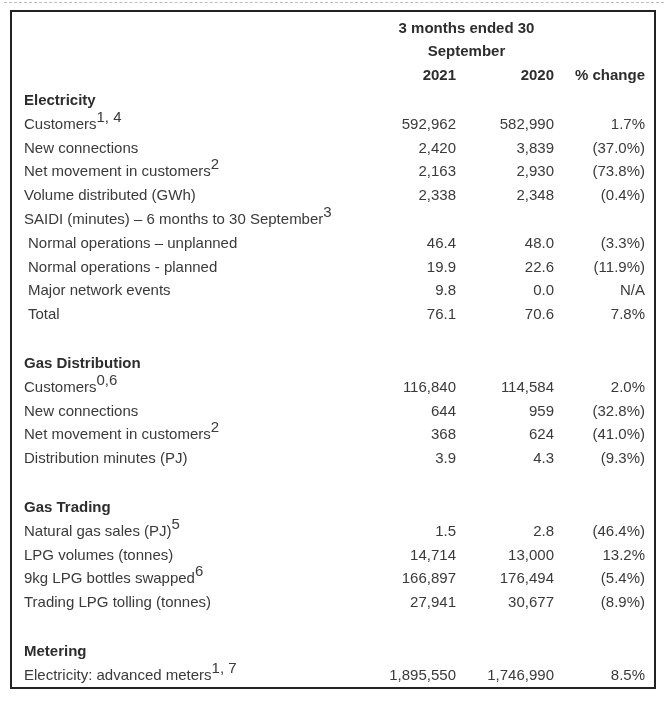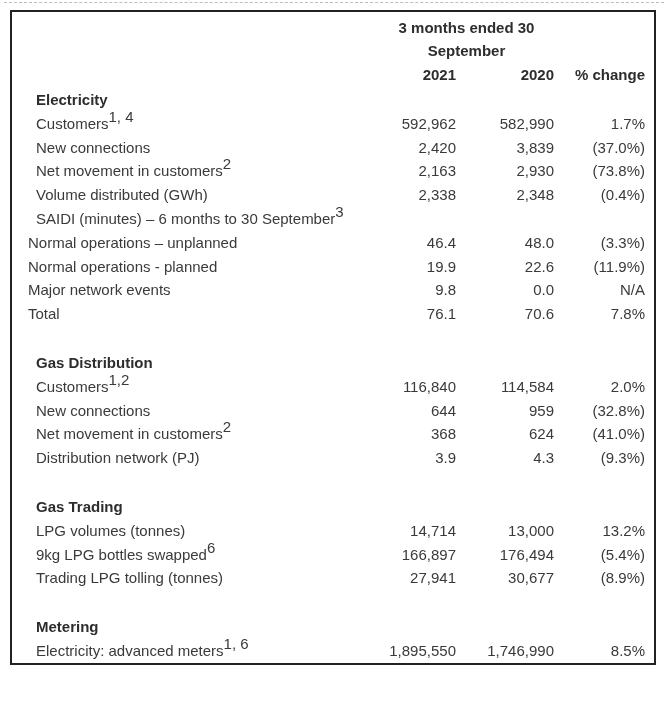--- a/index.html
+++ b/index.html
@@ -36,21 +36,21 @@
     font-size: 15px;
     color: var(--text-color);
   }
   td {
     padding: 0;
     vertical-align: bottom;
     line-height: 23.8px;
     white-space: nowrap;
     overflow: visible;
   }
-  td.label { padding-left: 24px; text-align: left; }
+  td.label { padding-left: 12px; text-align: left; }
   td.label.indent { padding-left: 16px; }
   td.num { text-align: right; }
   td.col-2021 { padding-right: 2px; }
   td.col-2020 { padding-right: 2px; }
   td.col-change { padding-right: 9px; text-align: right; }
   .bold, .section-title { font-weight: bold; color: var(--bold-color); }
   tr.hdr-period-row td.period-cell {
     text-align: center;
     font-weight: bold;
     color: var(--bold-color);
@@ -162,51 +162,57 @@
         <tr class="spacer-row">
           <td colspan="4"></td>
         </tr>
         <tr class="section-row">
           <td class="label section-title">Gas Distribution</td>
           <td class="num col-2021"></td>
           <td class="num col-2020"></td>
           <td class="num col-change"></td>
         </tr>
         <tr class="data-row">
-          <td class="label">Customers<sup>1,2</sup></td>
+          <td class="label">Customers<sup>0,6</sup></td>
           <td class="num col-2021">116,840</td>
           <td class="num col-2020">114,584</td>
           <td class="num col-change">2.0%</td>
         </tr>
         <tr class="data-row">
           <td class="label">New connections</td>
           <td class="num col-2021">644</td>
           <td class="num col-2020">959</td>
           <td class="num col-change">(32.8%)</td>
         </tr>
         <tr class="data-row">
           <td class="label">Net movement in customers<sup>2</sup></td>
           <td class="num col-2021">368</td>
           <td class="num col-2020">624</td>
           <td class="num col-change">(41.0%)</td>
         </tr>
         <tr class="data-row">
-          <td class="label">Distribution network (PJ)</td>
+          <td class="label">Distribution minutes (PJ)</td>
           <td class="num col-2021">3.9</td>
           <td class="num col-2020">4.3</td>
           <td class="num col-change">(9.3%)</td>
         </tr>
         <tr class="spacer-row">
           <td colspan="4"></td>
         </tr>
         <tr class="section-row">
           <td class="label section-title">Gas Trading</td>
           <td class="num col-2021"></td>
           <td class="num col-2020"></td>
           <td class="num col-change"></td>
+        </tr>
+        <tr class="data-row">
+          <td class="label">Natural gas sales (PJ)<sup>5</sup></td>
+          <td class="num col-2021">1.5</td>
+          <td class="num col-2020">2.8</td>
+          <td class="num col-change">(46.4%)</td>
         </tr>
         <tr class="data-row">
           <td class="label">LPG volumes (tonnes)</td>
           <td class="num col-2021">14,714</td>
           <td class="num col-2020">13,000</td>
           <td class="num col-change">13.2%</td>
         </tr>
         <tr class="data-row">
           <td class="label">9kg LPG bottles swapped<sup>6</sup></td>
           <td class="num col-2021">166,897</td>
@@ -222,20 +228,20 @@
         <tr class="spacer-row">
           <td colspan="4"></td>
         </tr>
         <tr class="section-row">
           <td class="label section-title">Metering</td>
           <td class="num col-2021"></td>
           <td class="num col-2020"></td>
           <td class="num col-change"></td>
         </tr>
         <tr class="data-row">
-          <td class="label">Electricity: advanced meters<sup>1, 6</sup></td>
+          <td class="label">Electricity: advanced meters<sup>1, 7</sup></td>
           <td class="num col-2021">1,895,550</td>
           <td class="num col-2020">1,746,990</td>
           <td class="num col-change">8.5%</td>
         </tr>
       </tbody>
   </table>
 </div>
 
 </body></html>

